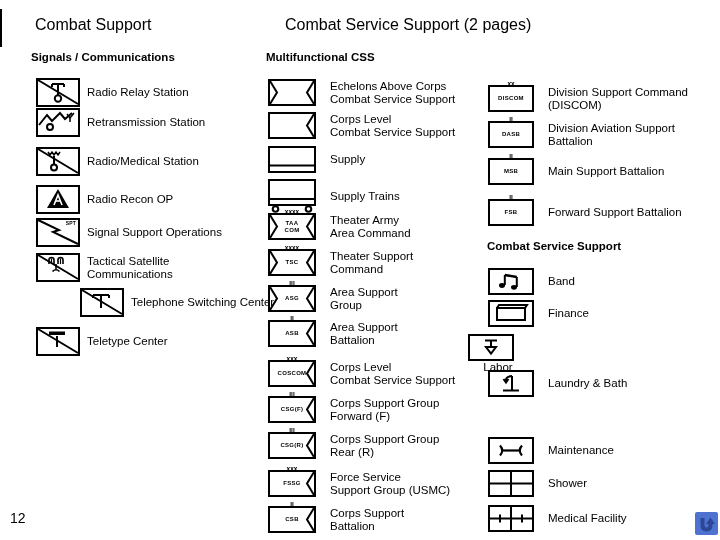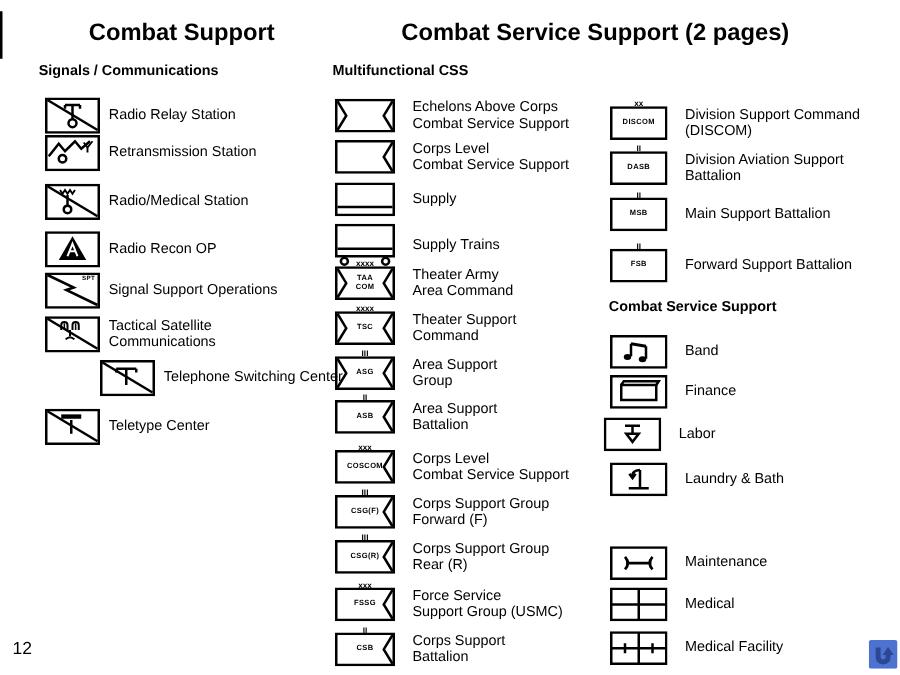--- a/index.html
+++ b/index.html
@@ -1,18 +1,18 @@
 <!DOCTYPE html>
 <html><head>
 <meta charset="utf-8">
 <style>
   html,body{margin:0;padding:0;background:#888;}
   .page{position:relative;width:720px;height:540px;background:#ffffff;overflow:hidden;
         font-family:"Liberation Sans",sans-serif;color:#000;}
-  .title{position:absolute;font-size:19px;font-weight:bold;white-space:nowrap;margin-left:36px;}
+  .title{position:absolute;font-size:16px;font-weight:normal;white-space:nowrap;}
   .subhead{position:absolute;font-size:11.5px;font-weight:bold;white-space:nowrap;}
   .row{position:absolute;display:flex;align-items:center;}
   .sym{position:relative;flex:0 0 auto;}
   .sym svg{display:block;}
   .lbl{font-size:11.5px;line-height:13px;white-space:pre-line;}
   .gap7{margin-left:7px;} .gap14{margin-left:14px;}
   .code{position:absolute;left:0;top:0;width:48px;height:27px;display:flex;align-items:center;
         justify-content:center;font-size:6px;font-weight:bold;letter-spacing:.3px;
         white-space:pre-line;text-align:center;line-height:6.5px;}
   .codeR{width:46px;}
@@ -429,21 +429,21 @@
           <g class="st">
         <rect x="1" y="1" width="44" height="25"></rect>
         <rect x="9" y="8" width="28" height="12"></rect>
         <polyline points="9,8 11,5 39,5 37,8"></polyline>
           </g>
         </svg>
     </span>
     <span class="lbl gap14">Finance</span>
   </div>
 
-  <div class="row" style="left:483px;top:334px;">
+  <div class="row" style="left:468px;top:334px;flex-direction:column;">
     <span class="sym">
       <svg width="46" height="27">
           <g class="st">
         <rect x="1" y="1" width="44" height="25"></rect>
         <line x1="17" y1="6.5" x2="29" y2="6.5"></line>
         <line x1="23" y1="6.5" x2="23" y2="13"></line>
         <polygon points="18,13 28,13 23,19.5" fill="#fff"></polygon>
           </g>
         </svg>
     </span>
@@ -483,21 +483,21 @@
   <div class="row" style="left:488px;top:470px;">
     <span class="sym">
       <svg width="46" height="27">
           <g class="st">
         <rect x="1" y="1" width="44" height="25"></rect>
         <line x1="23" y1="1" x2="23" y2="26"></line>
         <line x1="1" y1="13.5" x2="45" y2="13.5"></line>
           </g>
         </svg>
     </span>
-    <span class="lbl gap14">Medical</span>
+    <span class="lbl gap14">Shower</span>
   </div>
 
   <div class="row" style="left:488px;top:505px;">
     <span class="sym">
       <svg width="46" height="27">
           <g class="st">
         <rect x="1" y="1" width="44" height="25"></rect>
         <line x1="23" y1="1" x2="23" y2="26"></line>
         <line x1="1" y1="13.5" x2="45" y2="13.5"></line>
         <line x1="12" y1="9.5" x2="12" y2="17.5"></line>

